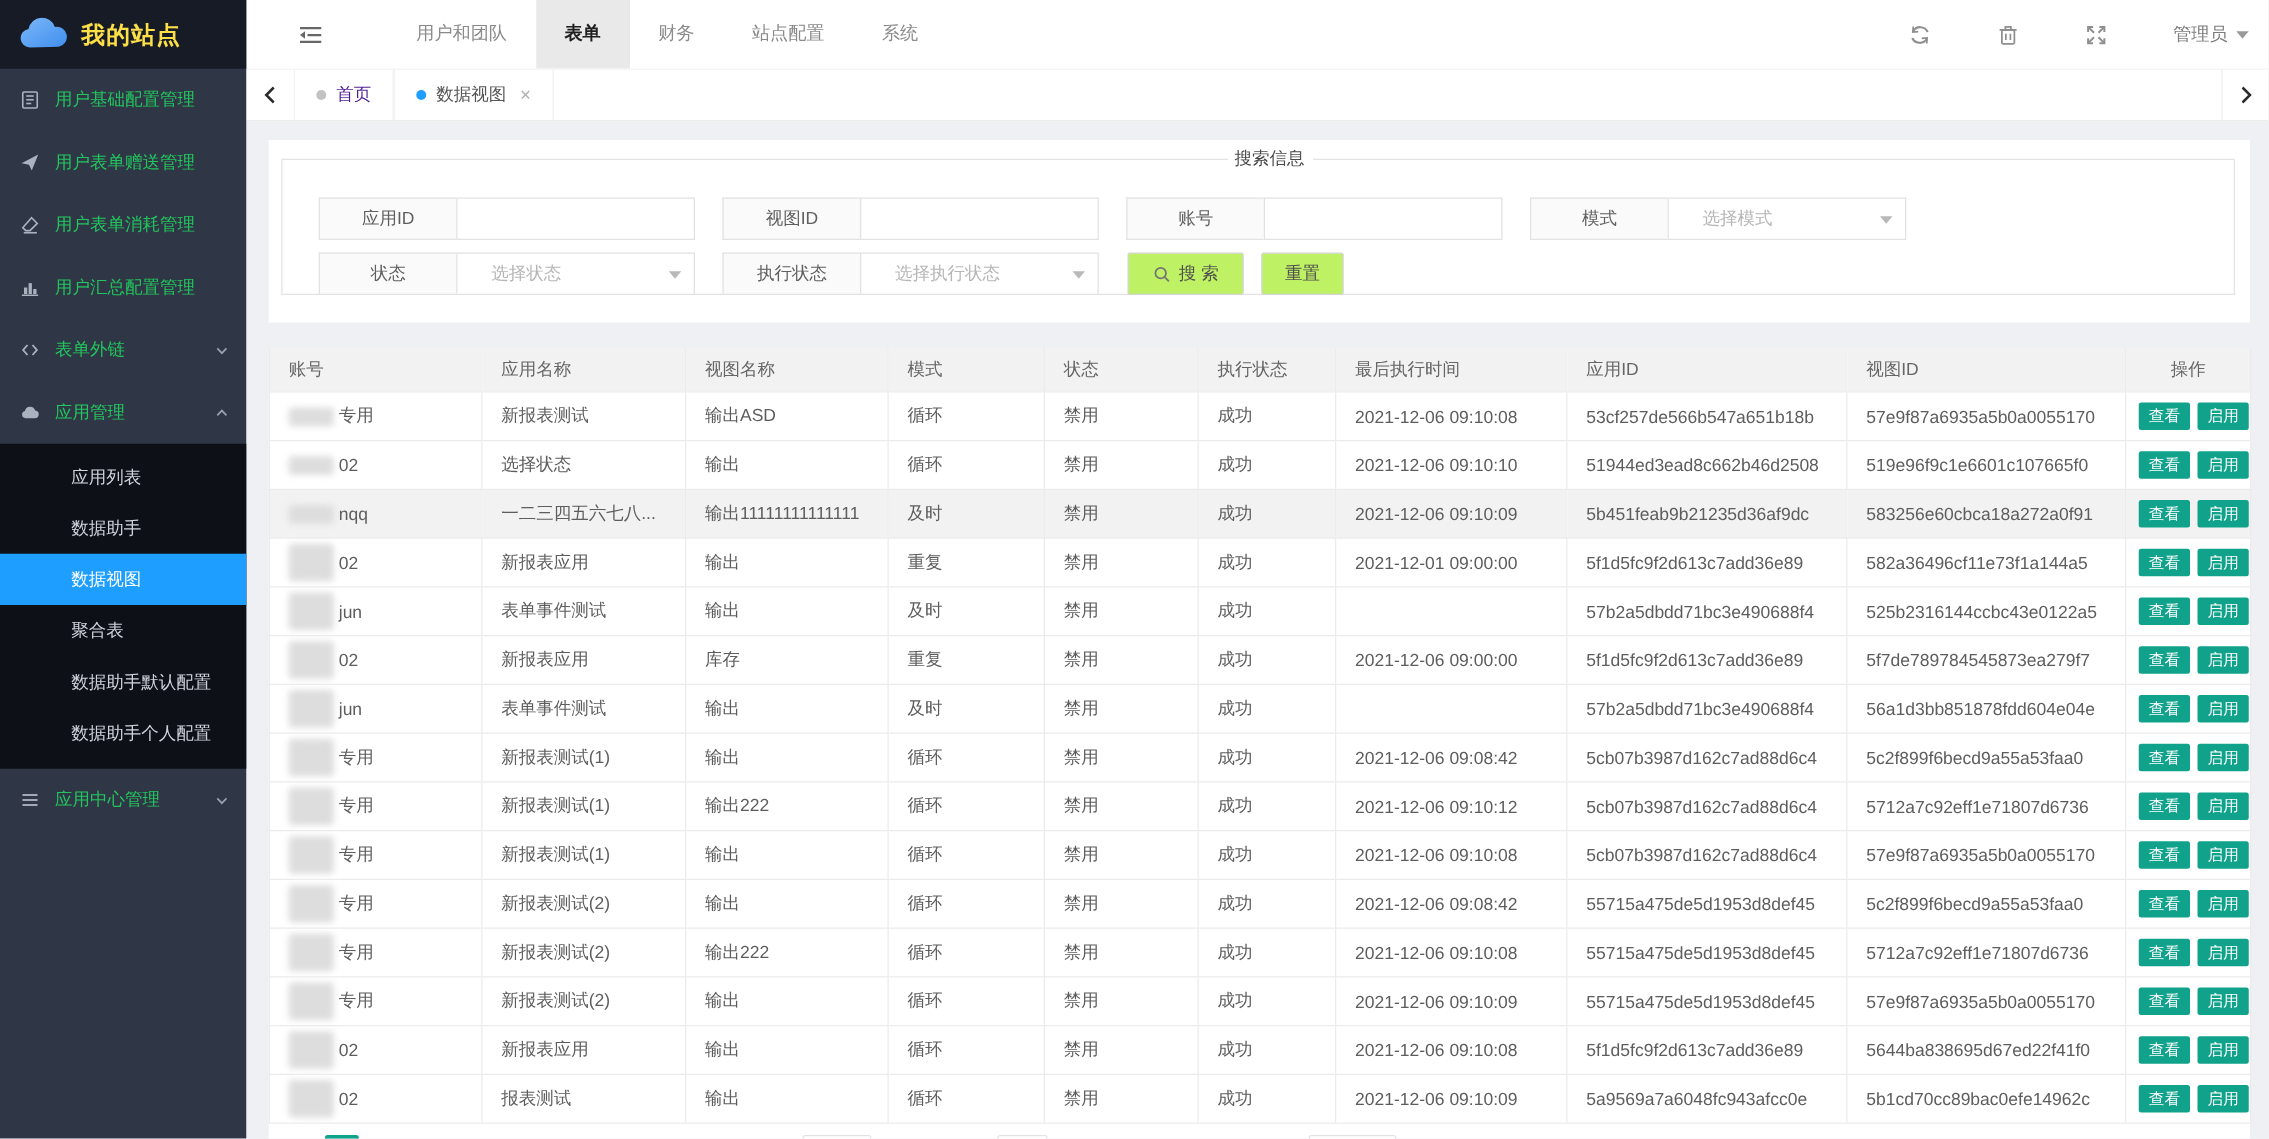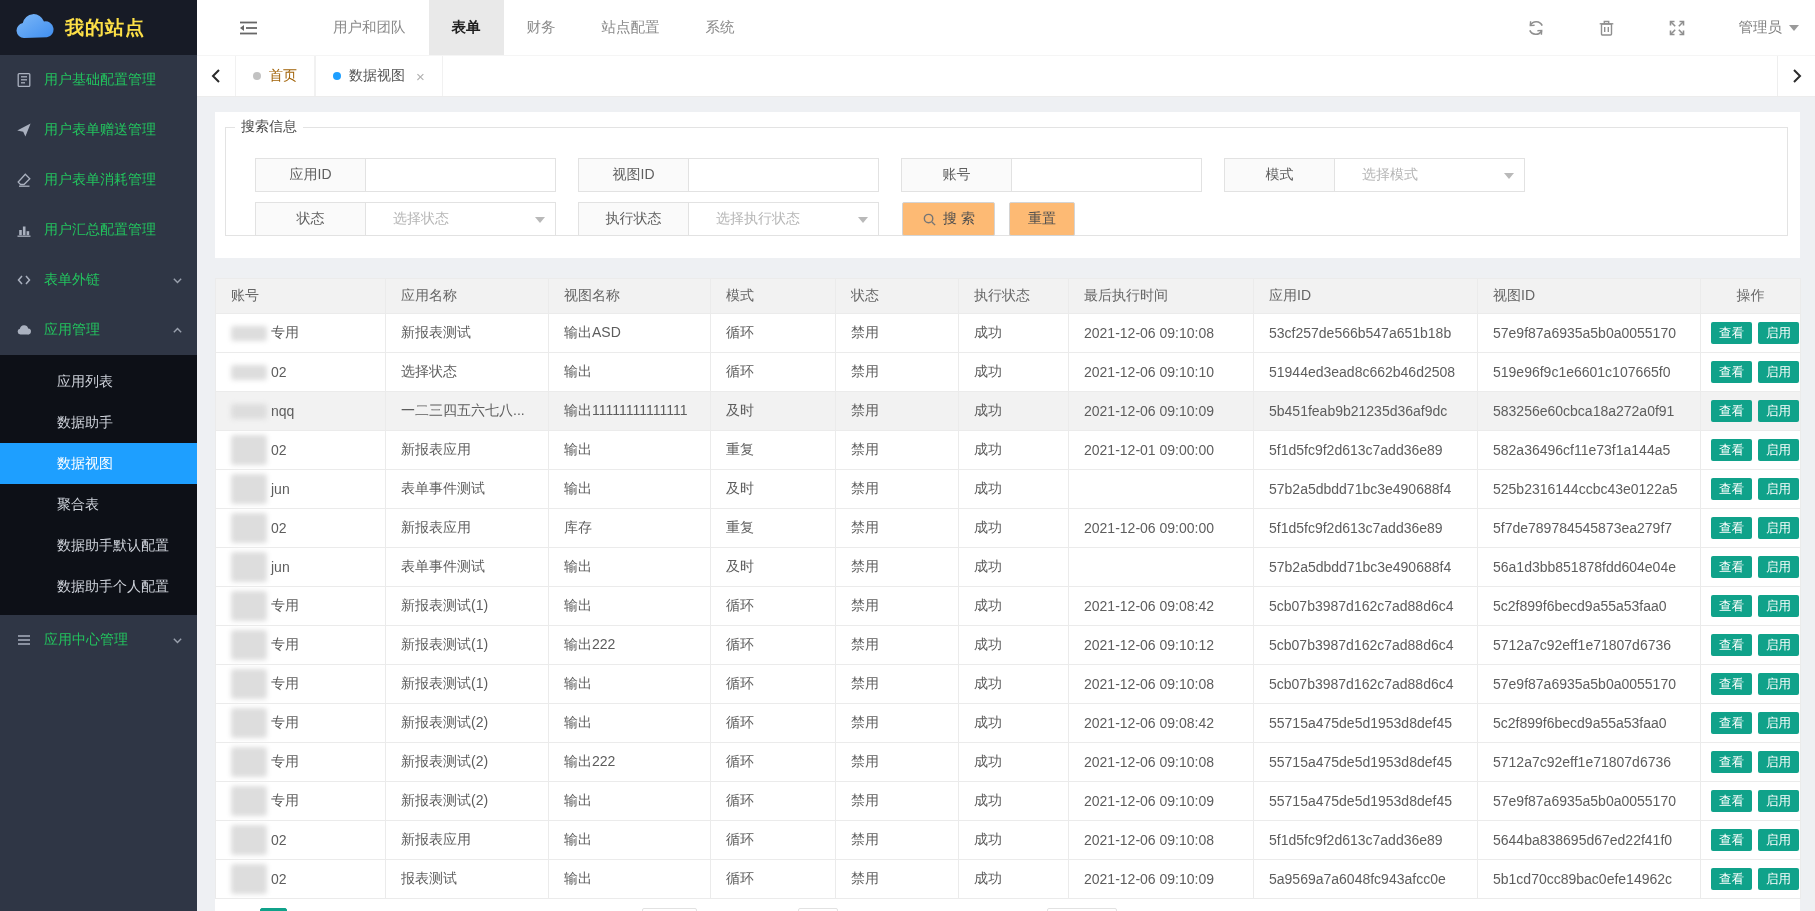--- a/index.html
+++ b/index.html
@@ -29,38 +29,38 @@
   .top-actions { margin-left:auto; display:flex; align-items:center; gap:53px; padding-right:16px; color:#8f8f8f; }
   .tb-icon { display:flex; cursor:pointer; color:#8f8f8f; }
   .user-drop { display:flex; align-items:center; gap:7px; font-size:14.5px; color:#7d7d7d; cursor:pointer; }
   .caret-down { width:0; height:0; border-left:5px solid transparent; border-right:5px solid transparent; border-top:6px solid #9a9a9a; }
   
   .tabstrip { position:absolute; left:197px; top:55px; right:0; height:42px; background:#fff; border-top:1px solid #f5f5f5; border-bottom:1px solid #ececec; display:flex; align-items:stretch; z-index:5; }
   .tab-arrow { width:38px; display:flex; align-items:center; justify-content:center; color:#2b2b2b; cursor:pointer; }
   .tab-arrow.right { margin-left:auto; border-left:1px solid #eee; }
   .tab { display:flex; align-items:center; gap:8px; padding:0 17px; border-left:1px solid #f1f1f1; border-right:1px solid #f1f1f1; font-size:14px; cursor:pointer; white-space:nowrap; }
   .tab .dot { width:8px; height:8px; border-radius:50%; background:#c2c2c2; }
-  .tab.home { color:#a16207; }
+  .tab.home { color:#4c1d95; }
   .tab.current { color:#555; border-right:1px solid #f1f1f1; }
   .tab.current .dot { background:#1e9fff; }
   .tab .close { color:#b0b0b0; font-size:15px; margin-left:3px; cursor:pointer; }
   
   .main { position:absolute; left:197px; top:97px; right:0; bottom:0; }
   .search-panel { position:absolute; left:18px; right:15px; top:15px; height:146px; background:#fff; }
-  .search-panel fieldset { position:absolute; left:10px; right:12px; top:6px; height:118px; border:1px solid #e3e3e3; margin:0; padding:0; }
+  .search-panel fieldset { position:absolute; left:10px; right:12px; top:6px; height:118px; border:1px solid #e3e3e3; margin:0; padding:0;text-align:center; }
   .search-panel legend { margin-left:9px; padding:0 6px; font-size:14px; color:#4a4a4a; }
   .form-row { position:absolute; left:40px; display:flex; align-items:center; }
   .form-row.r1 { top:46px; }
   .form-row.r2 { top:90px; }
   .group { display:flex; width:301px; height:34px; margin-right:22px; }
   .group .lab { width:110px; background:#fafafa; border:1px solid #e2e2e2; border-right:none; display:flex; align-items:center; justify-content:center; font-size:14px; color:#5f5f5f; }
   .group input.field { flex:1; min-width:0; border:1px solid #e2e2e2; background:#fff; padding:0 10px; font-size:14px; color:#333; outline:none; }
   .group .select { flex:1; border:1px solid #e2e2e2; background:#fff; display:flex; align-items:center; padding:0 24px 0 27px; color:#b6b6b6; font-size:14px; position:relative; cursor:pointer;text-align:right; }
   .group .select .sel-caret { position:absolute; right:10px; top:14px; width:0; height:0; border-left:5px solid transparent; border-right:5px solid transparent; border-top:6px solid #b9b9b9; }
-  .btn { height:34px; border:1px solid #d4d4d4; background:#fdba74; font-size:14px; color:#4f4f4f; display:flex; align-items:center; justify-content:center; border-radius:2px; cursor:pointer; gap:6px; }
+  .btn { height:34px; border:1px solid #d4d4d4; background:#bef264; font-size:14px; color:#4f4f4f; display:flex; align-items:center; justify-content:center; border-radius:2px; cursor:pointer; gap:6px; }
   .btn.search { width:93px; margin-left:1px; }
   .btn.reset { width:66px; margin-left:14px; }
   
   .table-panel { position:absolute; left:18px; right:15px; top:181px; height:760px; background:#fff; }
   table { width:100%; border-collapse:collapse; table-layout:fixed; }
   th, td { border:1px solid #ebebeb; font-size:14px; color:#5d5d5d; padding:0 8px 0 15px; height:39px; text-align:left; font-weight:normal; white-space:nowrap; overflow:hidden; }
   th { background:#f2f2f2; color:#666; height:35px; }
   tr.hl td { background:#f2f2f2; }
   th.op { text-align:center; padding:0; }
   td.op { padding:0 0 0 10px; }

